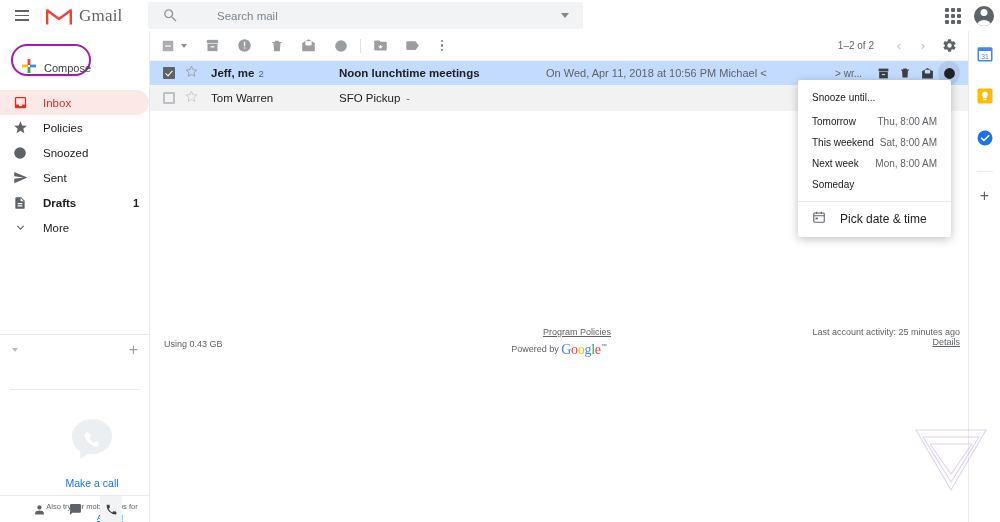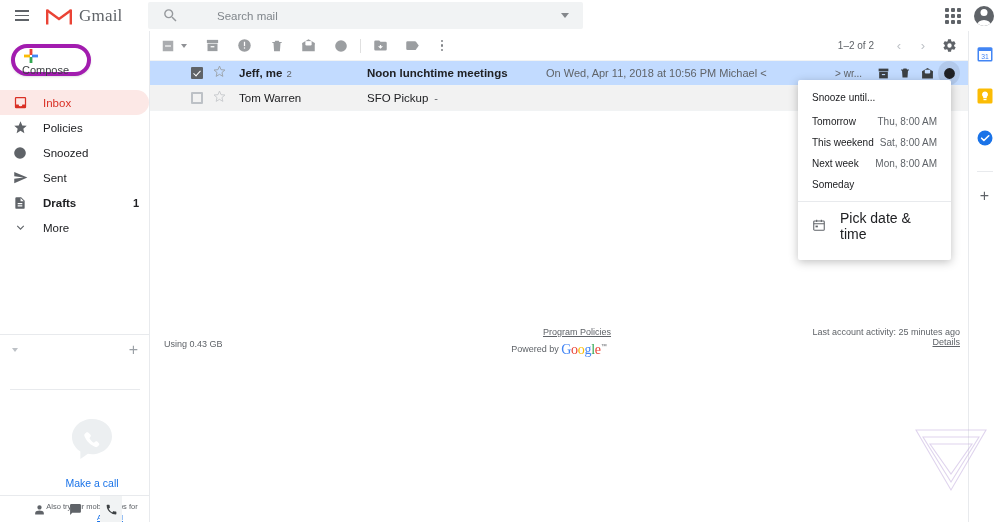--- a/index.html
+++ b/index.html
@@ -69,23 +69,23 @@
     border-radius: 50%; background: #fff; transform: translateX(-50%);
   }
 
   
   .sidebar {
     position: absolute; top: 31px; left: 0; width: 150px; height: 491px;
     background: #fff; border-right: 1px solid #e8eaed;
   }
   .compose-btn {
     margin: 13px 0 0 11px; width: 80px; height: 32px;
-    border: 4px solid #a21caf; border-radius: 16px; background: #fff;
+    border: 2px solid #a21caf; border-radius: 16px; background: #fff;
     box-shadow: 0 1px 2px rgba(60,64,67,.15);
-    display: flex; align-items: flex-start; cursor: pointer; flex-direction: column;
+    display: flex; align-items: flex-end; cursor: pointer;
   }
   .plus-color { width: 16px; height: 16px; margin-left: 8px; position: relative; flex: none; }
   .compose-label { font-size: 11px; color: #3c4043; margin-left: 7px; }
 
   .nav-list { margin-top: 14px; }
   .nav-item {
     height: 25px; display: flex; align-items: center; cursor: pointer;
     border-radius: 0 13px 13px 0; padding-right: 10px; position: relative;
   }
   .nav-item.active { background: #fce8e6; }
@@ -157,21 +157,21 @@
   .pg-arrow {
     width: 22px; height: 22px; display: flex; align-items: center;
     justify-content: center; color: #bdc1c6; font-size: 13px; cursor: pointer;
   }
   .gear { width: 26px; height: 22px; display: flex; align-items: center; justify-content: center; cursor: pointer; }
 
   
   .mail-list { border-top: 1px solid #f1f3f4; }
   .mail-row {
     height: 25px; display: flex; align-items: center; position: relative;
-    cursor: pointer; border-bottom: 1px solid #f1f3f4; padding-left: 28px;
+    cursor: pointer; border-bottom: 1px solid #f1f3f4;
   }
   .mail-row.selected { background: #c2dbff; }
   .mail-row.read { background: #f2f2f2; }
   .row-check {
     width: 12px; height: 12px; margin-left: 13px; border: 2px solid #757575;
     border-radius: 1px; flex: none; cursor: pointer; position: relative;
   }
   .row-check.checked { background: #5f6368; border-color: #5f6368; }
   .row-check.checked::after {
     content: ''; position: absolute; left: 2px; top: 0px; width: 3px; height: 6px;
@@ -211,21 +211,21 @@
     padding: 6px 0 0 0; z-index: 50;
   }
   .snooze-title { font-size: 10px; color: #202124; padding: 6px 14px 8px; }
   .snooze-opt {
     display: flex; justify-content: space-between; align-items: center;
     padding: 5px 14px; font-size: 10px; color: #202124; cursor: pointer;
   }
   .snooze-time { color: #5f6368; font-size: 10px; }
   .snooze-div { height: 1px; background: #e8eaed; margin: 6px 0 0; }
   .snooze-pick {
-    display: flex; align-items: center; padding: 8px 14px 18px; font-size: 14px;
+    display: flex; align-items: center; padding: 8px 14px 10px; font-size: 12px;
     color: #202124; cursor: pointer;
   }
   .snooze-pick .cal-ic { margin-right: 14px; }
 
   
   .right-rail {
     position: absolute; top: 31px; right: 0; width: 32px; height: 491px;
     background: #fff; border-left: 1px solid #e8eaed;
     display: flex; flex-direction: column; align-items: center; padding-top: 14px;
   }

